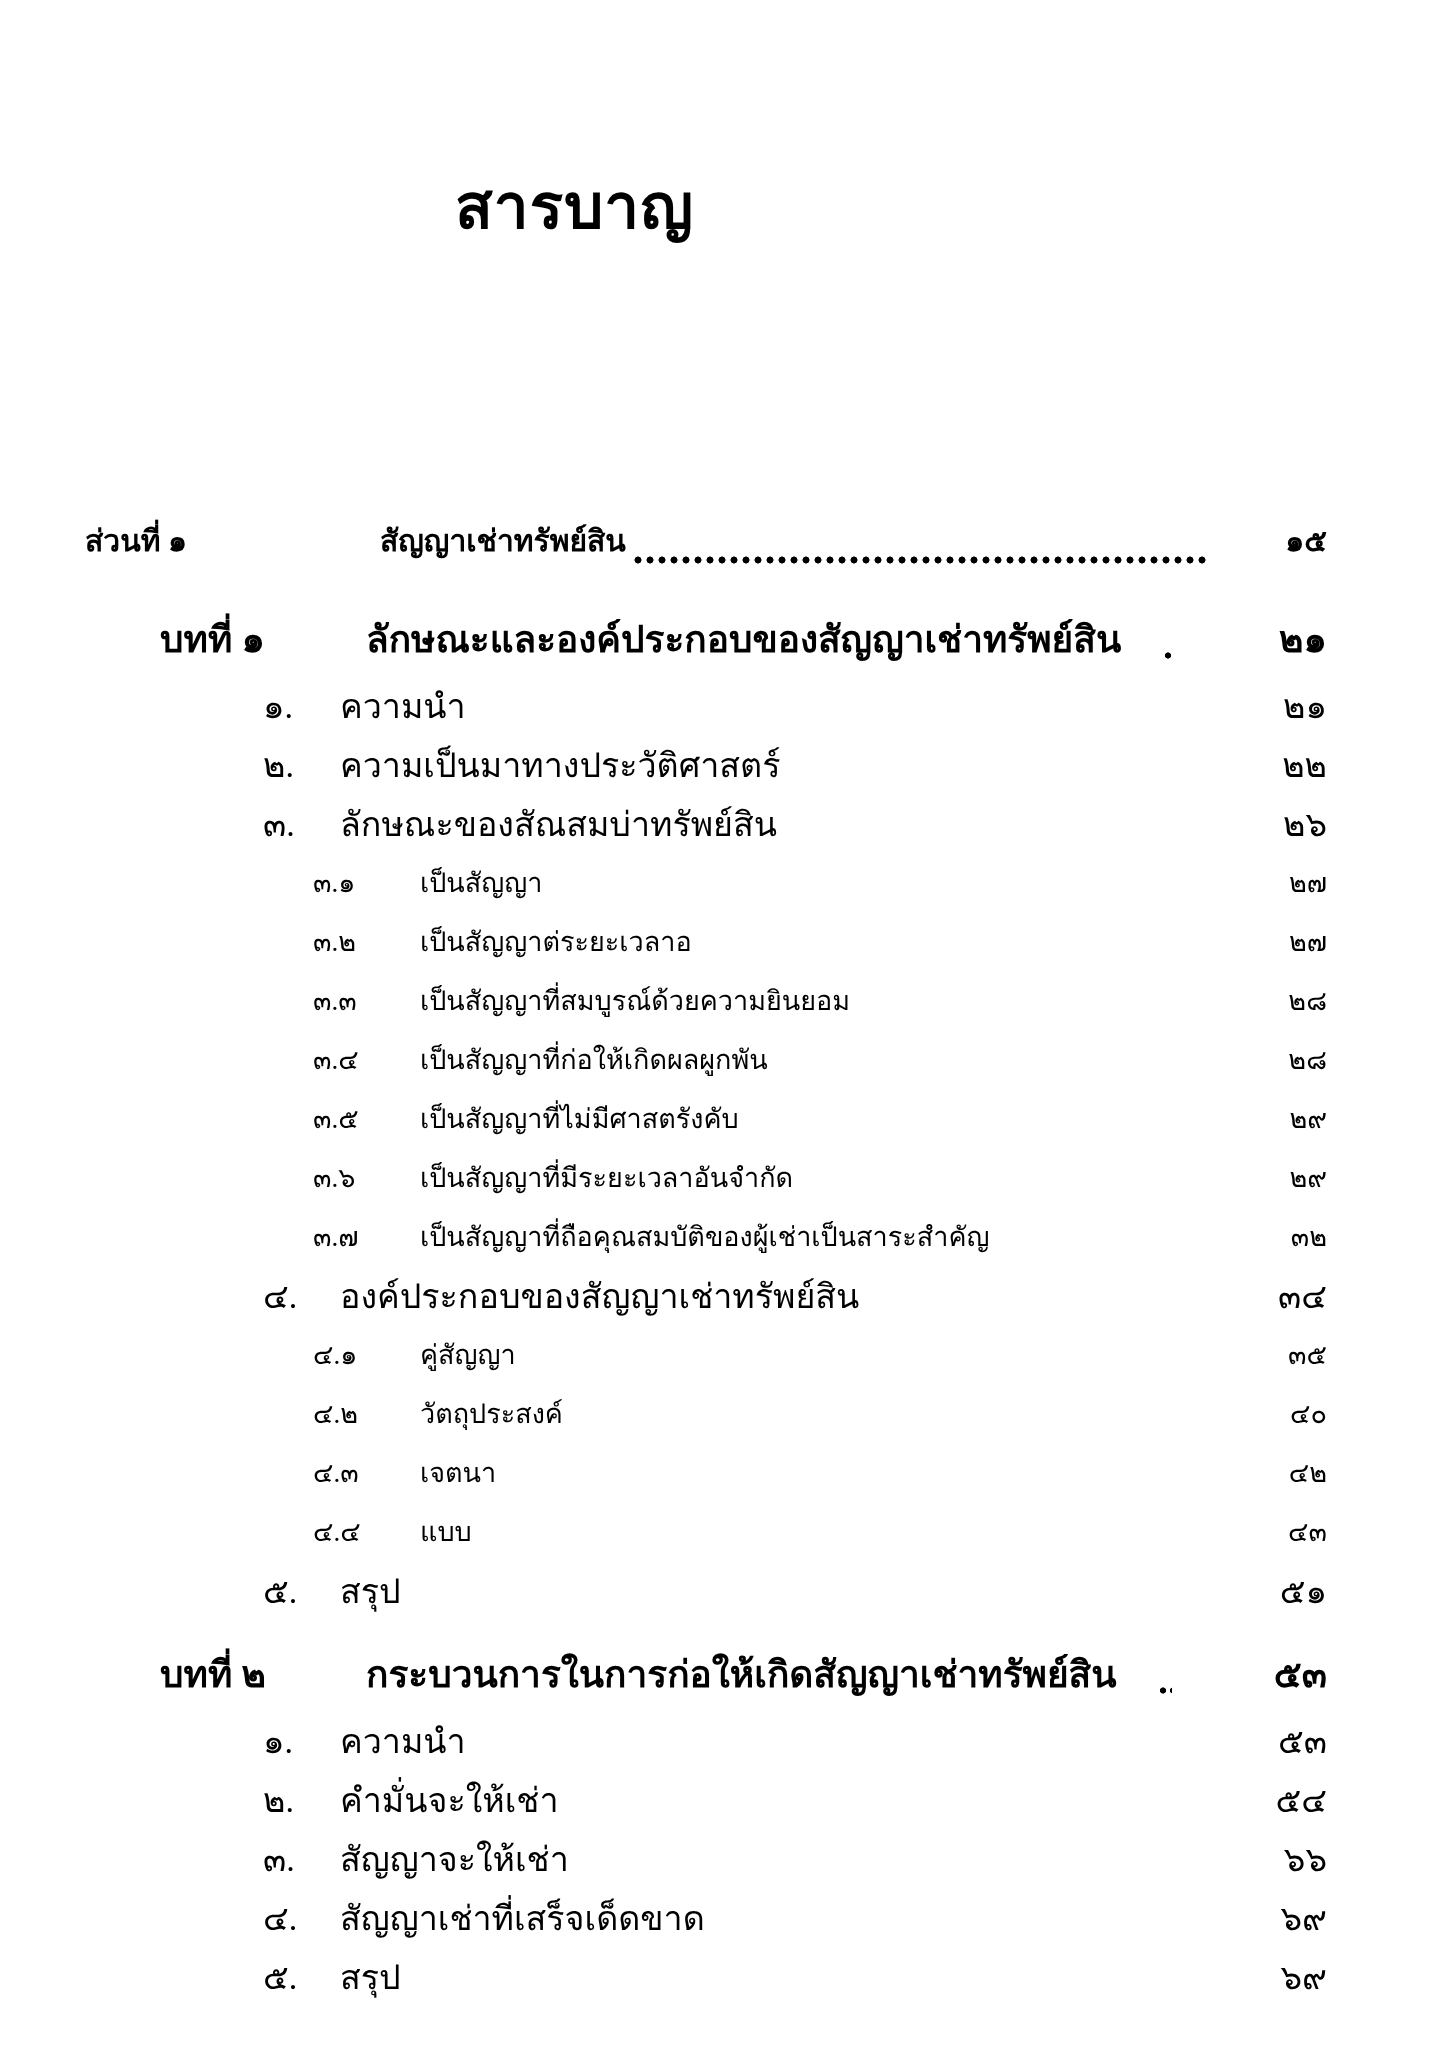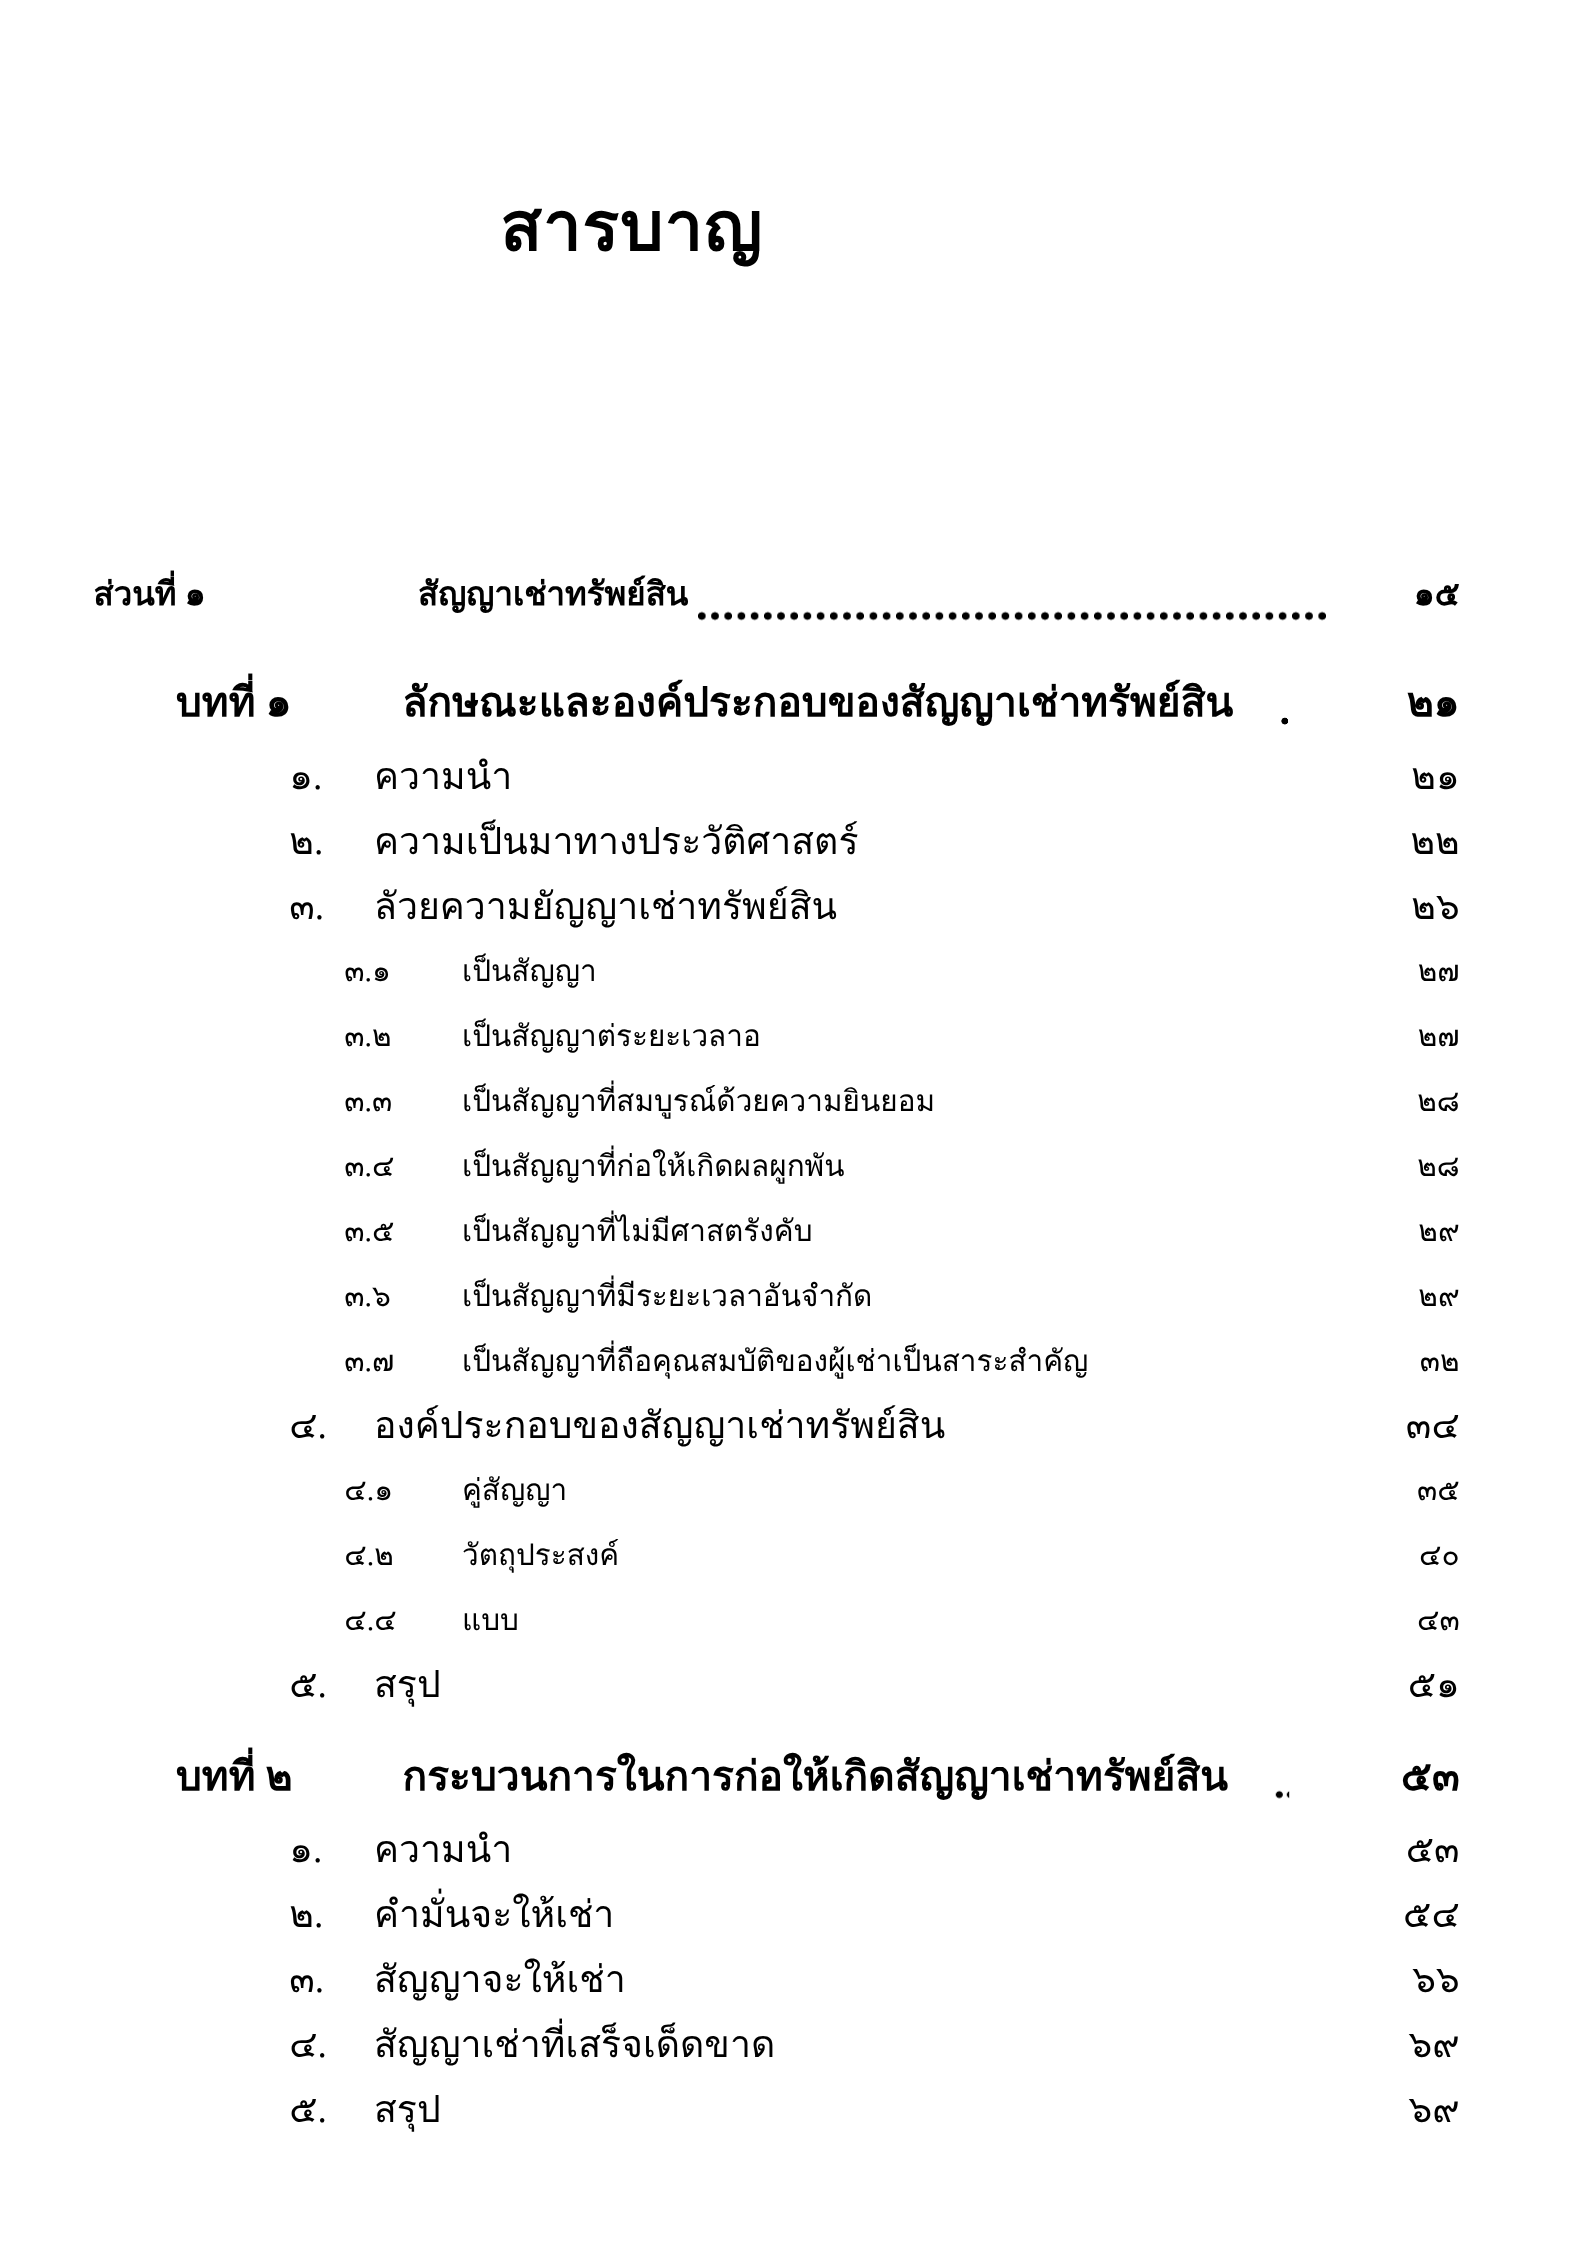--- a/index.html
+++ b/index.html
@@ -81,21 +81,21 @@
 
     <div class="row row-item">
       <span class="num">๒.</span>
       <span class="titlecell">ความเป็นมาทางประวัติศาสตร์</span>
       <span class="fill"></span>
       <span class="pg">๒๒</span>
     </div>
 
     <div class="row row-item">
       <span class="num">๓.</span>
-      <span class="titlecell">ลัวยความยัญญาเช่าทรัพย์สิน</span>
+      <span class="titlecell">ลักษณะของสัณสมบ่าทรัพย์สิน</span>
       <span class="fill"></span>
       <span class="pg">๒๖</span>
     </div>
 
     <div class="row row-sub">
       <span class="num">๓.๑</span>
       <span class="titlecell">เป็นสัญญา</span>
       <span class="fill"></span>
       <span class="pg">๒๗</span>
     </div>
@@ -156,20 +156,26 @@
       <span class="pg">๓๕</span>
     </div>
 
     <div class="row row-sub">
       <span class="num">๔.๒</span>
       <span class="titlecell">วัตถุประสงค์</span>
       <span class="fill"></span>
       <span class="pg">๔๐</span>
     </div>
 
+    <div class="row row-sub">
+      <span class="num">๔.๓</span>
+      <span class="titlecell">เจตนา</span>
+      <span class="fill"></span>
+      <span class="pg">๔๒</span>
+    </div>
 
     <div class="row row-sub">
       <span class="num">๔.๔</span>
       <span class="titlecell">แบบ</span>
       <span class="fill"></span>
       <span class="pg">๔๓</span>
     </div>
 
     <div class="row row-item">
       <span class="num">๕.</span>

